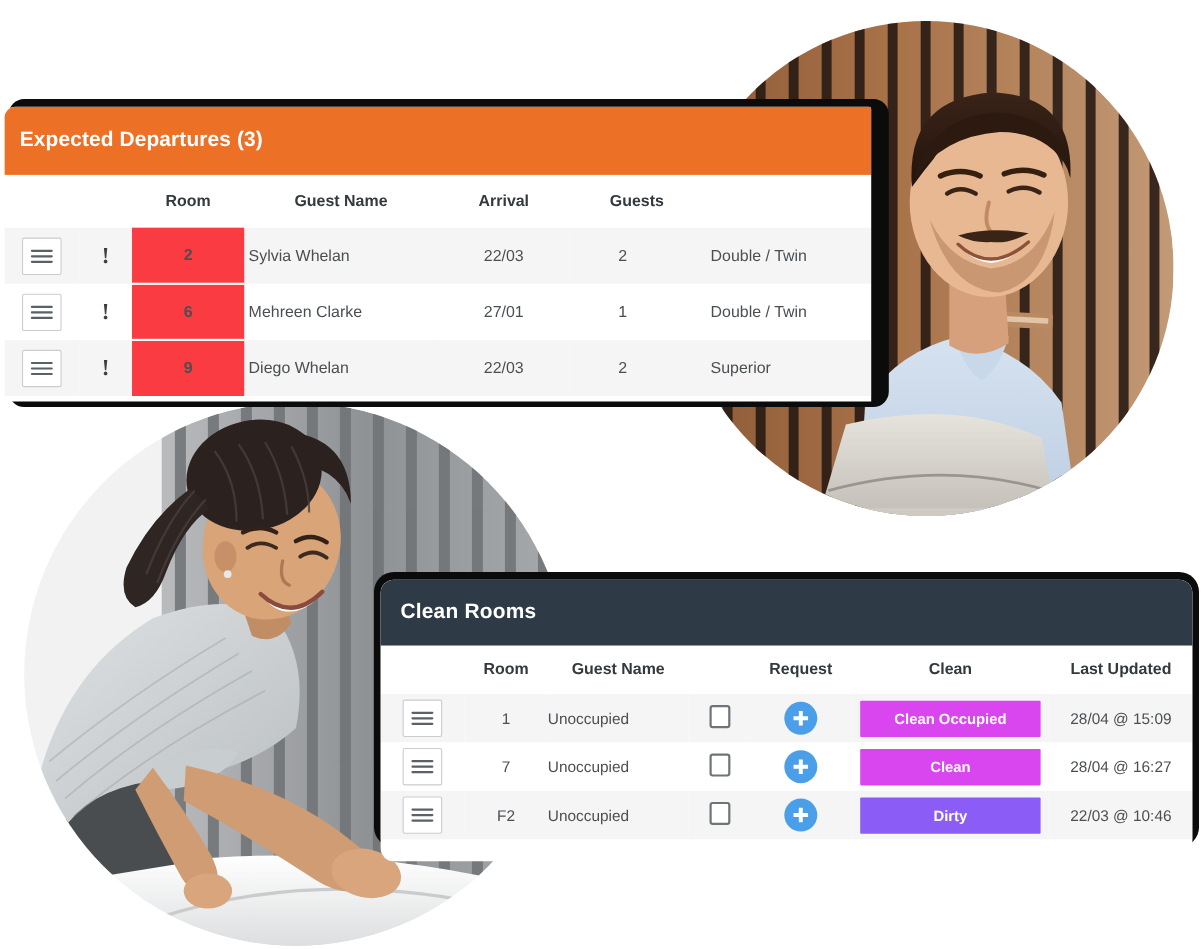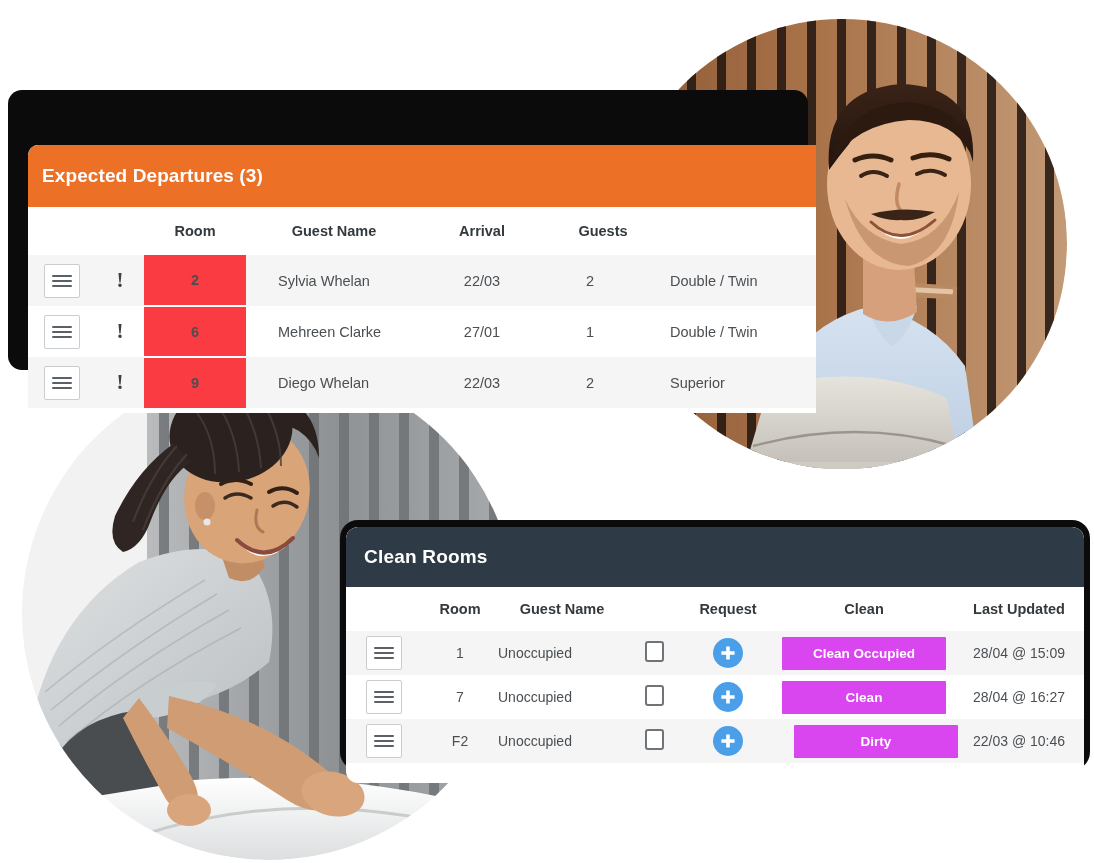--- a/index.html
+++ b/index.html
@@ -36,24 +36,23 @@
   }
   .panel {
     position: absolute;
     background: #ffffff;
     overflow: hidden;
   }
 
   
   #departures-bezel { left: 8px; top: 90px; width: 800px; height: 280px; border-radius: 14px; }
   #departures-panel {
-    left: 28px; top: 97px; width: 788px; height: 268px;
+    left: 4px; top: 97px; width: 788px; height: 268px;
     border-top-left-radius: 10px;
     border-top-right-radius: 2px;
-    margin-top: 48px;
   }
   #departures-header {
     height: 62px;
     background: #ec7127;
     display: flex; align-items: center;
     padding-left: 14px;
     border-top-left-radius: 10px;
   }
   #departures-header .title {
     color: #ffffff;
@@ -104,21 +103,21 @@
   td.room-red {
     background: #fa3b41;
     color: #ffffff;
     text-align: center;
     font-weight: bold;
     font-size: 15px;
     padding: 0;
     border-bottom: 2px solid #ffffff;
   }
   tr:last-child td.room-red { border-bottom: none; }
-  td.guest  { text-align: left; padding-left: 32px; font-size: 15px; color: #3b4044; }
+  td.guest  { text-align: left; padding-left: 4px; font-size: 15px; color: #3b4044; }
   td.arrival{ text-align: center; font-size: 13.5px; color: #5c6267; }
   td.guests { text-align: center; font-size: 13.5px; color: #5c6267; padding-right: 26px; }
   td.rtype  { text-align: left; padding-left: 6px; font-size: 14px; color: #4a4f53; }
 
   
   #cleanrooms-bezel { left: 340px; top: 520px; width: 750px; height: 250px; border-radius: 18px; }
   #cleanrooms-panel {
     left: 346px; top: 527px; width: 738px; height: 256px;
     border-radius: 12px 12px 12px 12px;
   }
@@ -162,21 +161,21 @@
   }
   .plus-btn svg { display:block; }
   td.status-cell { padding: 0 8px; }
   .status-badge {
     display:block; width: 100%; height: 33px;
     line-height: 33px; text-align:center;
     color:#ffffff; font-size:13.5px; font-weight:bold;
     border-radius: 1px; cursor:pointer;
   }
   .status-badge.clean { background:#d946ef; }
-  .status-badge.dirty { background:#d946ef;margin-left:12px; }
+  .status-badge.dirty { background:#8b5cf6; }
   td.updated-cell { text-align:center; font-size:13.5px; color:#5c6267; }
 </style>
 </head>
 <body>
 
 <div id="stage">
 
   <div class="photo-circle" id="photo-receptionist">
     <svg viewBox="0 0 450 500" preserveAspectRatio="xMidYMid slice" aria-hidden="true">
       <defs>

